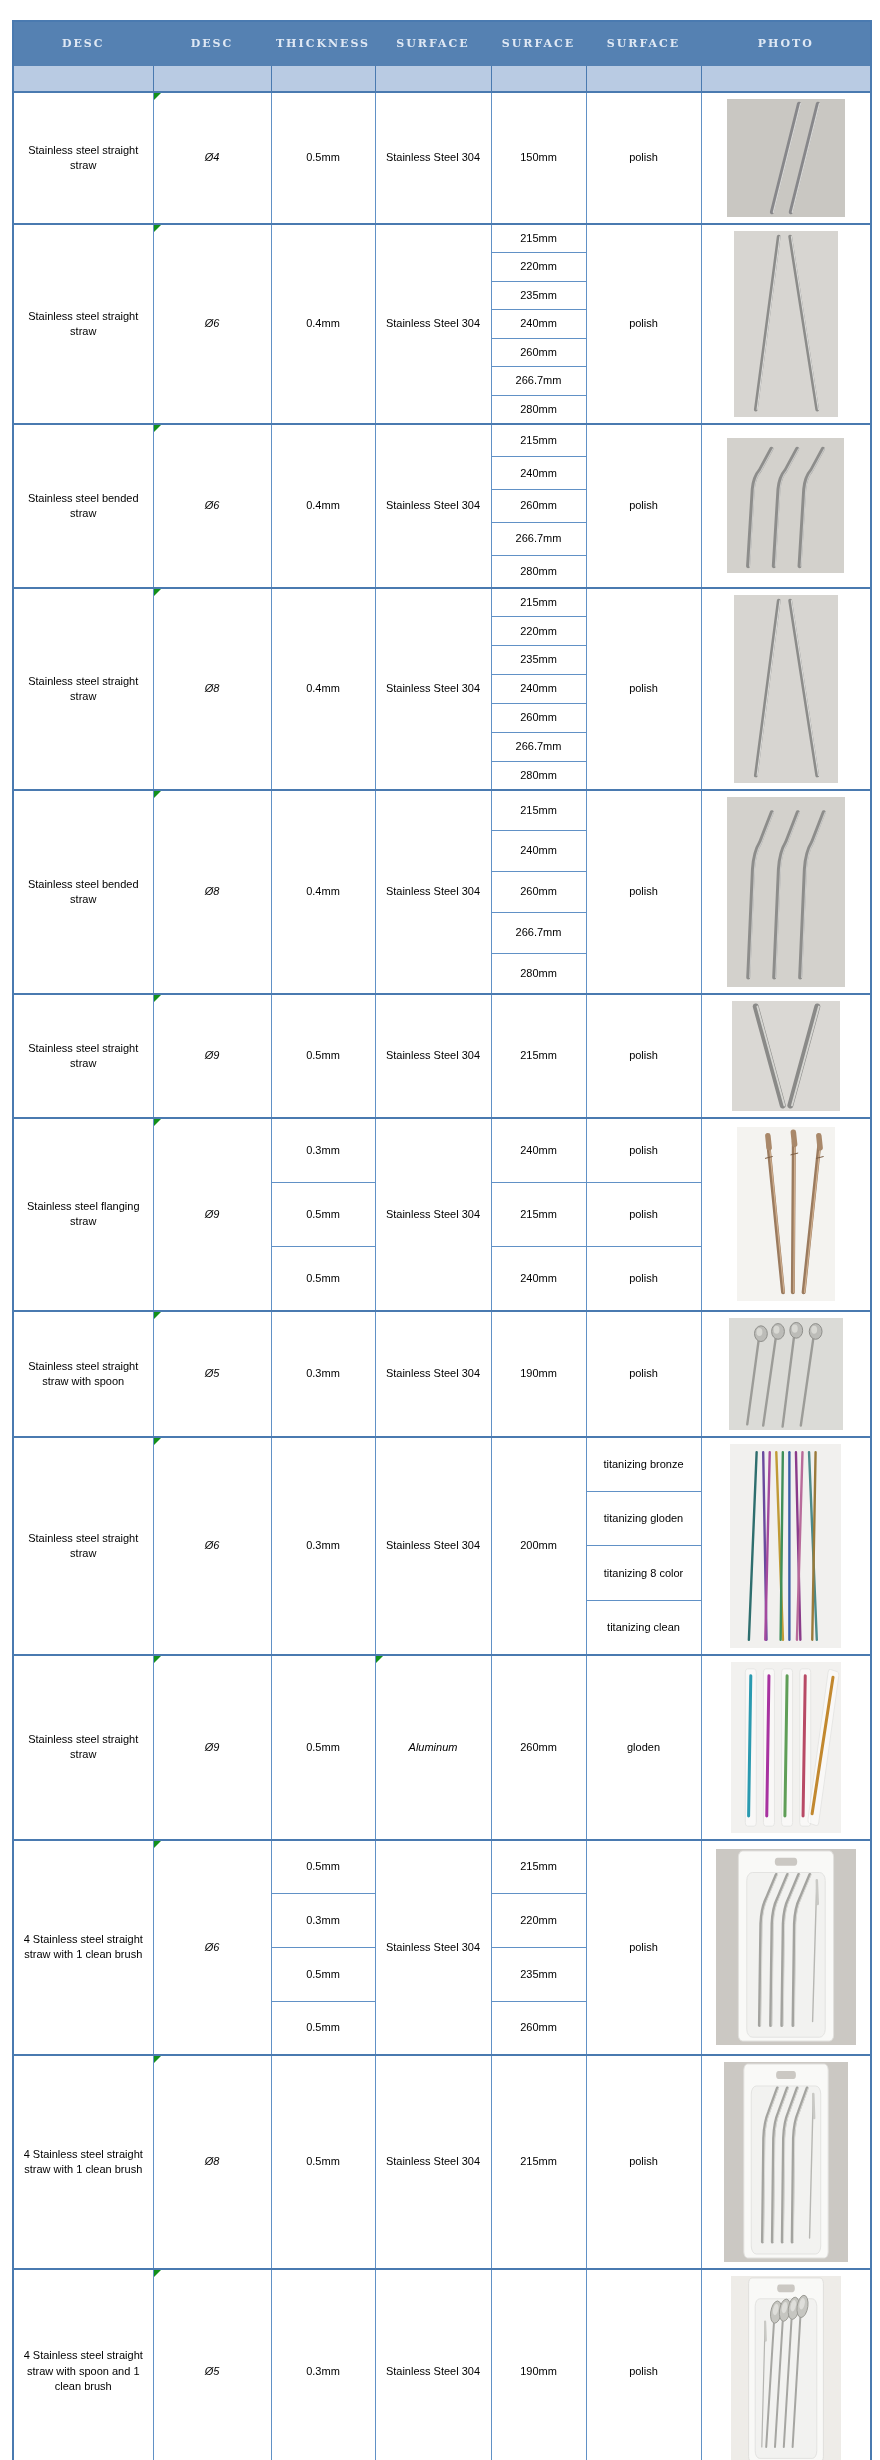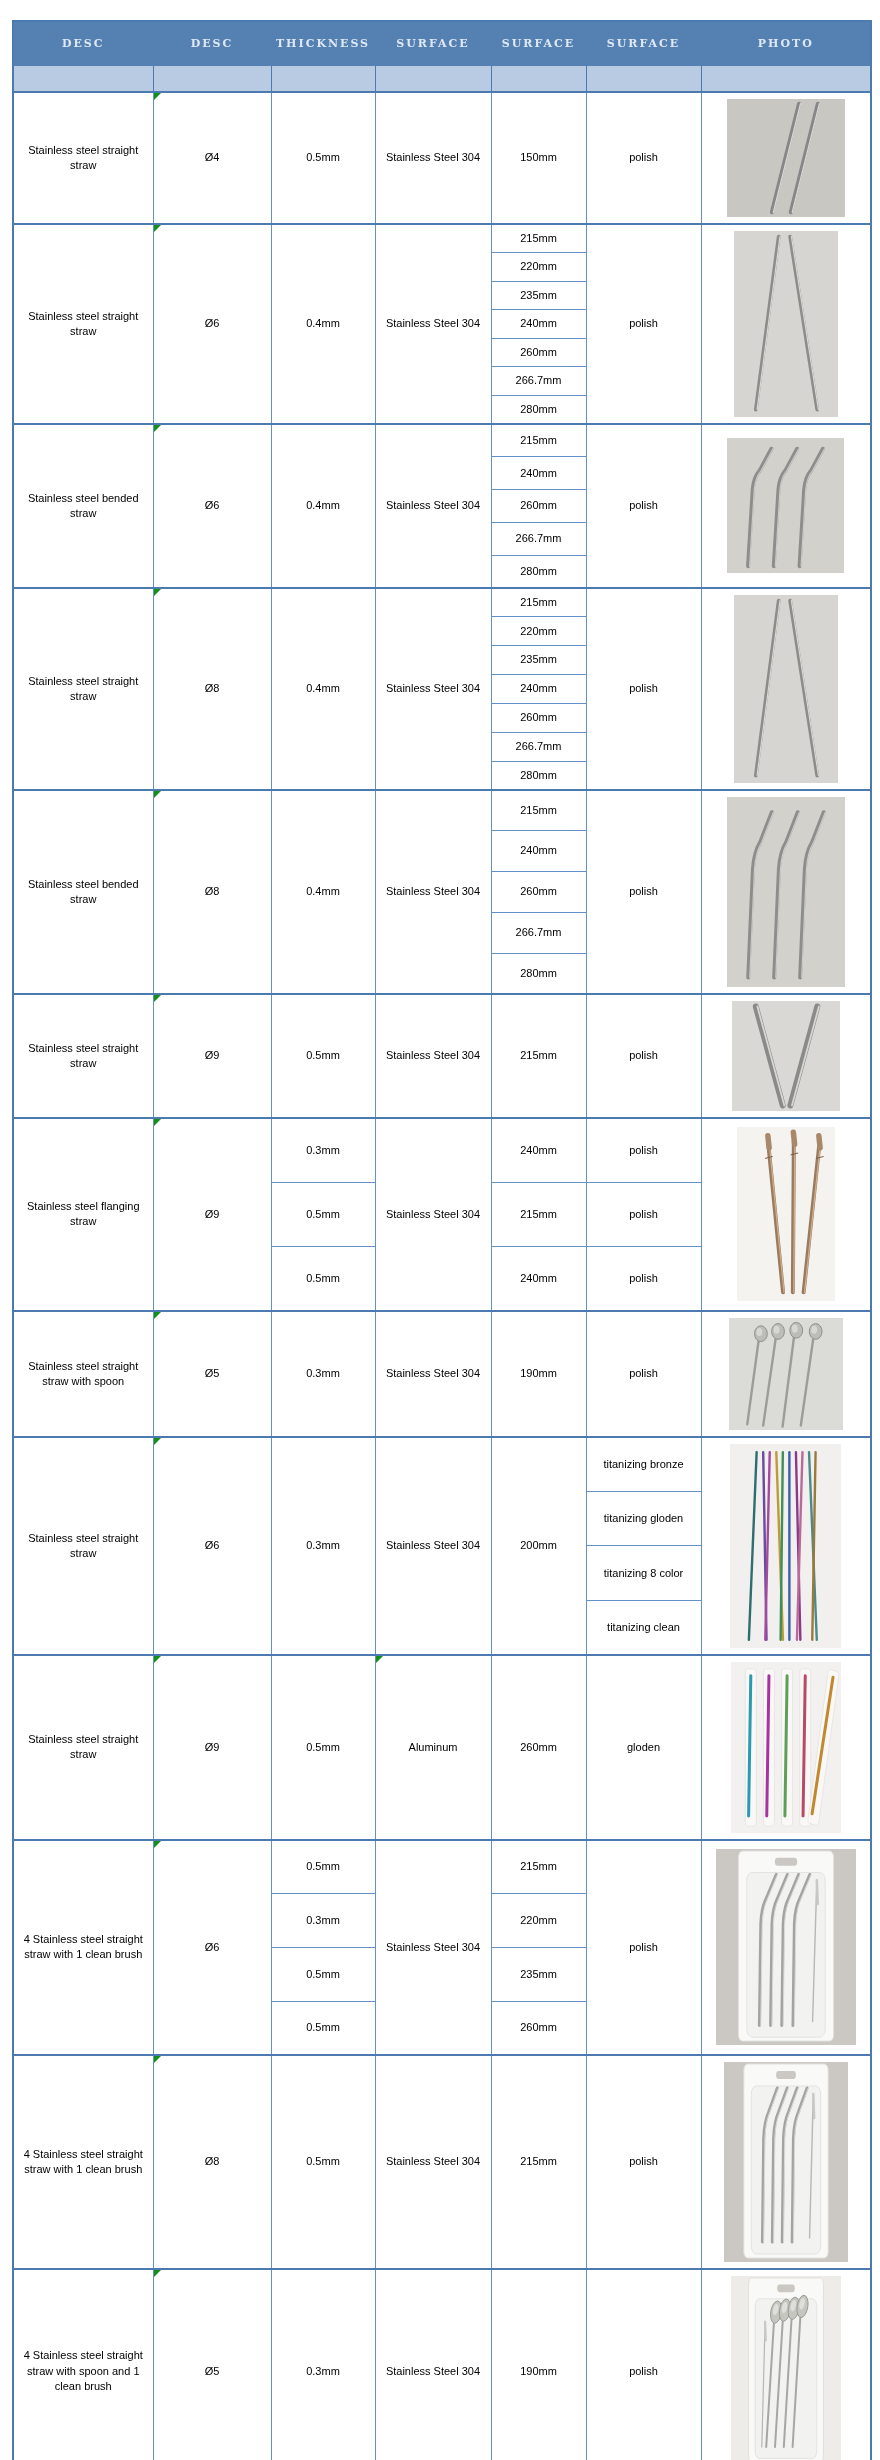--- a/index.html
+++ b/index.html
@@ -6,21 +6,21 @@
   body{width:880px;font-family:"Liberation Sans",sans-serif;color:#000;}
   .page{padding:20px 0 0 12px;}
   table.spec{border-collapse:collapse;table-layout:fixed;width:858px;border:2px solid #4a7ab0;}
   td,th{overflow:hidden;}
   thead th{background:#5581b2;color:#dfe8f4;font-family:"DejaVu Serif",serif;font-weight:bold;
            font-size:11px;letter-spacing:2px;height:41px;border:1px solid #5581b2;text-align:center;}
   tr.subhead td{background:#b9cbe3;height:23px;border:1px solid #4a7ab0;}
   tbody td{border:1px solid #6191c6;font-size:11px;text-align:center;vertical-align:middle;
            padding:2px 4px;line-height:1.4;background:#ffffff;}
   tbody tr.row-start > td{border-top:2px solid #4a7ab0;}
-  td.marker{position:relative;}
+  td.marker{position:relative;font-style:italic;}
   td.marker::before{content:"";position:absolute;top:0;left:0;width:0;height:0;
            border-top:7px solid #12901a;border-right:7px solid transparent;}
   .ph{margin:4px auto;display:block;}
   .ph svg{display:block;width:100%;height:100%;}
 </style>
 </head>
 <body>
 
 <div class="page">
   <table class="spec">

